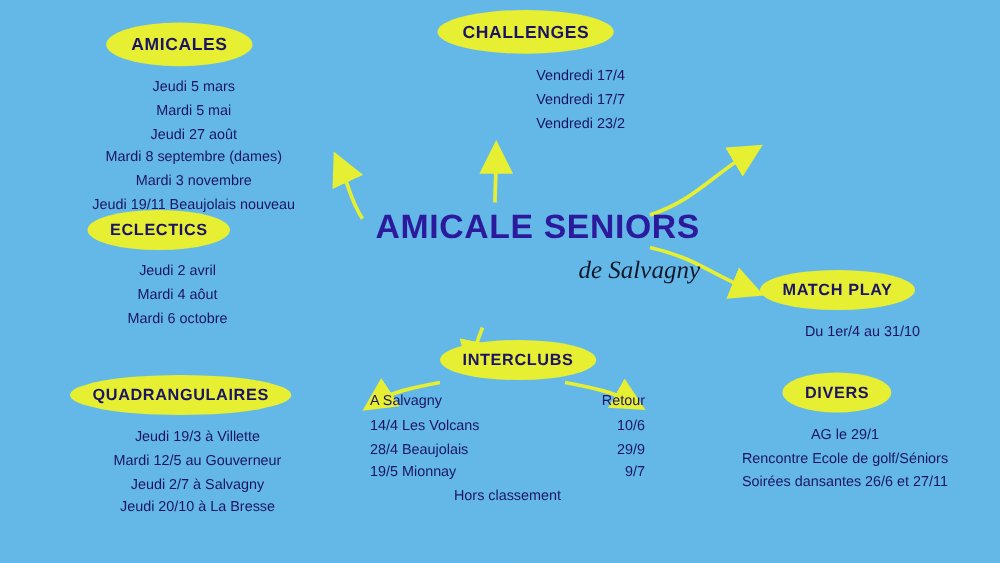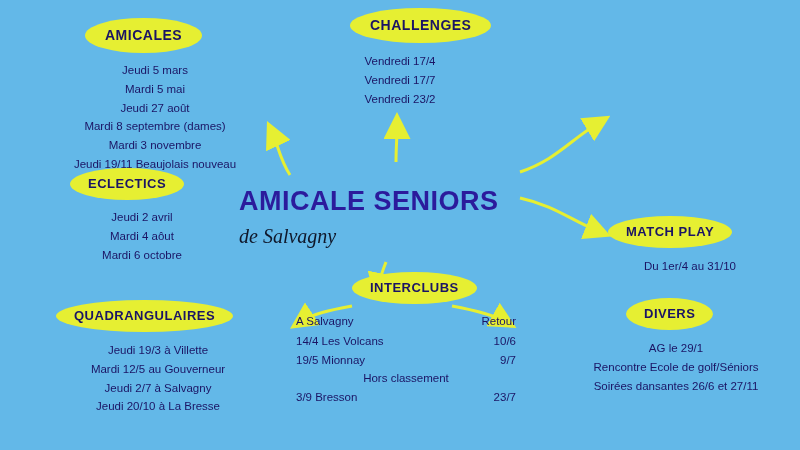--- a/index.html
+++ b/index.html
@@ -50,25 +50,24 @@
   .items {
     color: #1b1464;
     font-size: 11.5px;
     line-height: 1.62;
     text-align: center;
     white-space: nowrap;
   }
   
   .center-title {
     position: absolute;
-    left: 239px;
+    left: 260px;
     top: 166px;
     width: 300px;
-    text-align: left;
-    margin-top: 20px;
+    text-align: right;
   }
   .center-title .main {
     color: #2b1b9c;
     font-size: 27px;
     font-weight: bold;
     letter-spacing: 0.5px;
     white-space: nowrap;
   }
   .center-title .sub {
     color: #0f172a;
@@ -87,21 +86,21 @@
   #eclectics { left: 42px; top: 168px; width: 200px; }
   #eclectics .bubble { margin-left: 28px; }
   #eclectics .items { margin-top: 8px; }
 
   #quadrangulaires { left: 38px; top: 300px; width: 240px; }
   #quadrangulaires .bubble { margin-left: 18px; }
   #quadrangulaires .items { margin-top: 9px; }
 
   #challenges { left: 300px; top: 8px; width: 200px; }
   #challenges .bubble { margin-left: 50px; }
-  #challenges .items { margin-top: 9px; }
+  #challenges .items { margin-top: 9px; text-align: right; }
 
   #sorties { left: 545px; top: 24px; width: 250px; }
   #sorties .bubble { margin-left: 55px; }
   #sorties .items { margin-top: 10px; }
 
   #matchplay { left: 590px; top: 216px; width: 200px; }
   #matchplay .bubble { margin-left: 18px; }
   #matchplay .items { margin-top: 9px; }
 
   #divers { left: 556px; top: 298px; width: 240px; }
@@ -221,29 +220,29 @@
           <th class="ic-head-left">A Salvagny</th>
           <th class="r">Retour</th>
         </tr>
       </thead>
       <tbody>
         <tr>
           <td class="ic-cell-left">14/4 Les Volcans</td>
           <td class="r">10/6</td>
         </tr>
         <tr>
+          <td class="ic-cell-left">28/4 Beaujolais</td>
+          <td class="r">29/9</td>
+        </tr>
+        <tr>
           <td class="ic-cell-left">19/5  Mionnay</td>
           <td class="r">9/7</td>
         </tr>
         <tr>
           <td class="center" colspan="2">Hors classement</td>
-        </tr>
-        <tr>
-          <td>3/9 Bresson</td>
-          <td class="r">23/7</td>
         </tr>
       </tbody>
     </table>
   </div>
 
   <div class="center-title">
     <div class="main">AMICALE SENIORS</div>
     <div class="sub">de Salvagny</div>
   </div>
 

